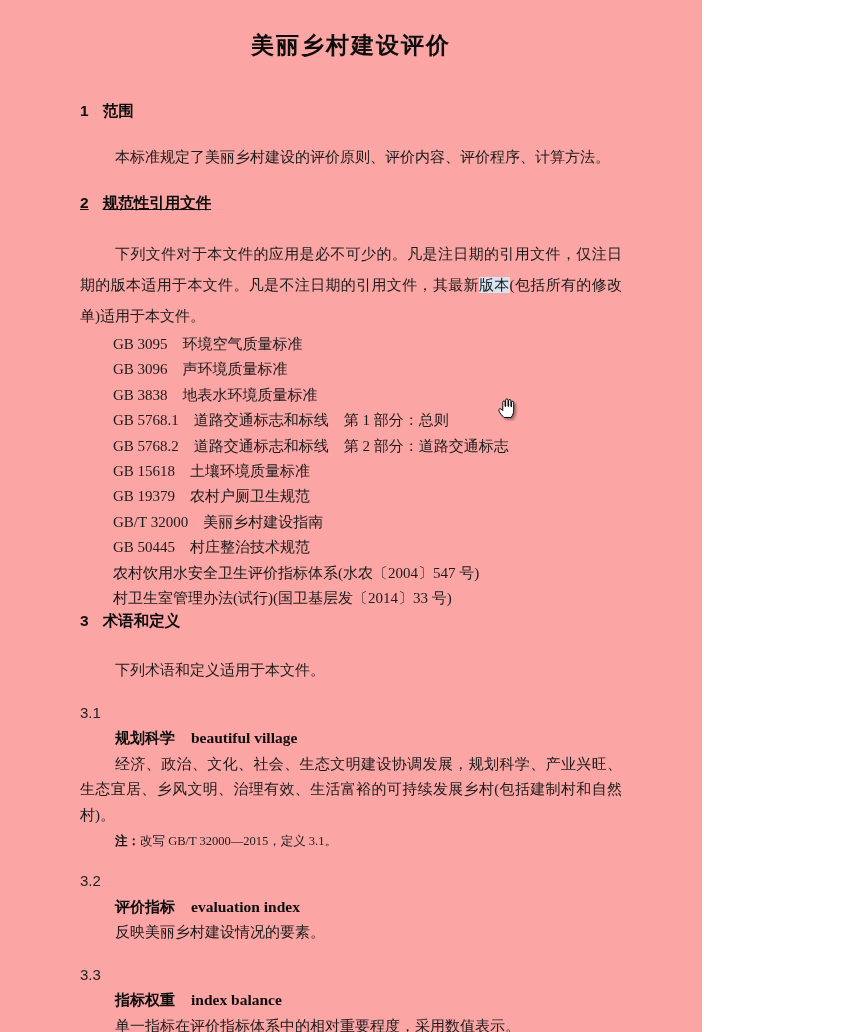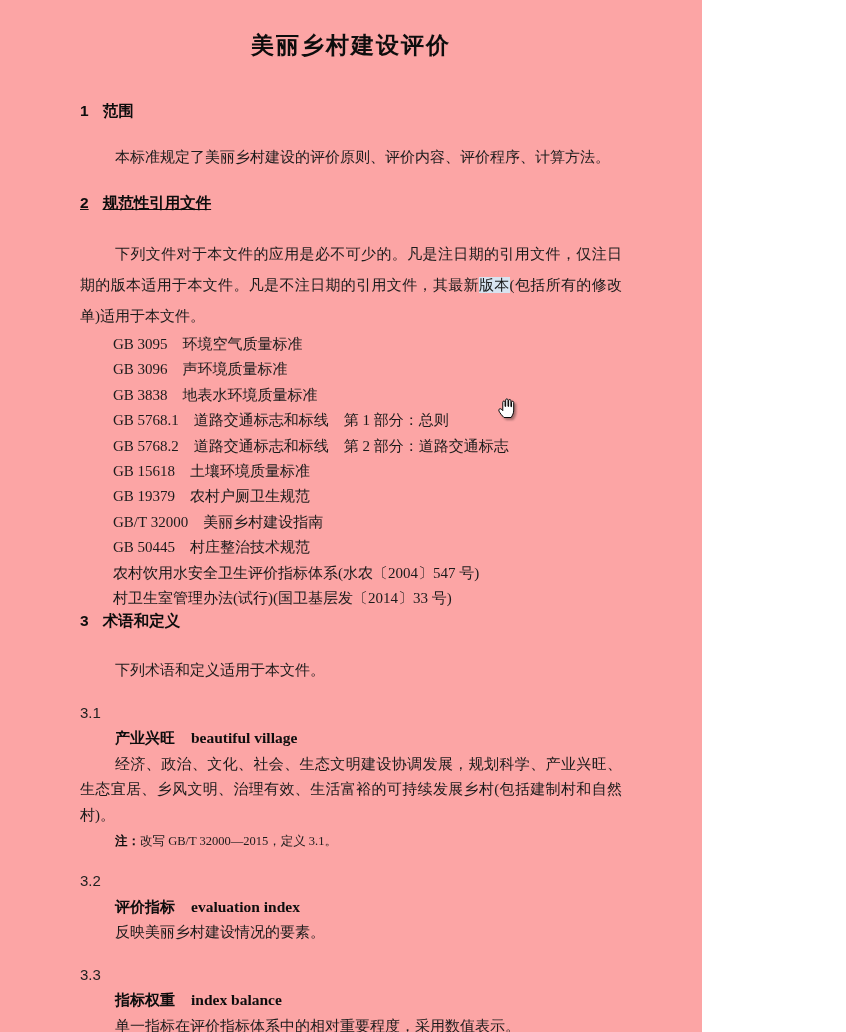--- a/index.html
+++ b/index.html
@@ -129,21 +129,21 @@
     <div class="h-sec" id="sec3-h">
       <span class="h-num">3</span><span>术语和定义</span>
     </div>
     <div id="sec3-intro">下列术语和定义适用于本文件。</div>
 
     <div>
 
         <div class="term-entry">
           <div class="t-num">3.1</div>
           <div class="t-name">
-            <span class="t-zh">产业兴旺</span><span class="t-en">beautiful village</span>
+            <span class="t-zh">规划科学</span><span class="t-en">beautiful village</span>
           </div>
           <div class="t-def">经济、政治、文化、社会、生态文明建设协调发展，规划科学、产业兴旺、生态宜居、乡风文明、治理有效、生活富裕的可持续发展乡村(包括建制村和自然村)。</div>
           <div class="t-note">
             <span class="n-label">注：</span><span>改写 GB/T 32000—2015，定义 3.1。</span>
           </div>
         </div>
 
         <div class="term-entry">
           <div class="t-num">3.2</div>
           <div class="t-name">

